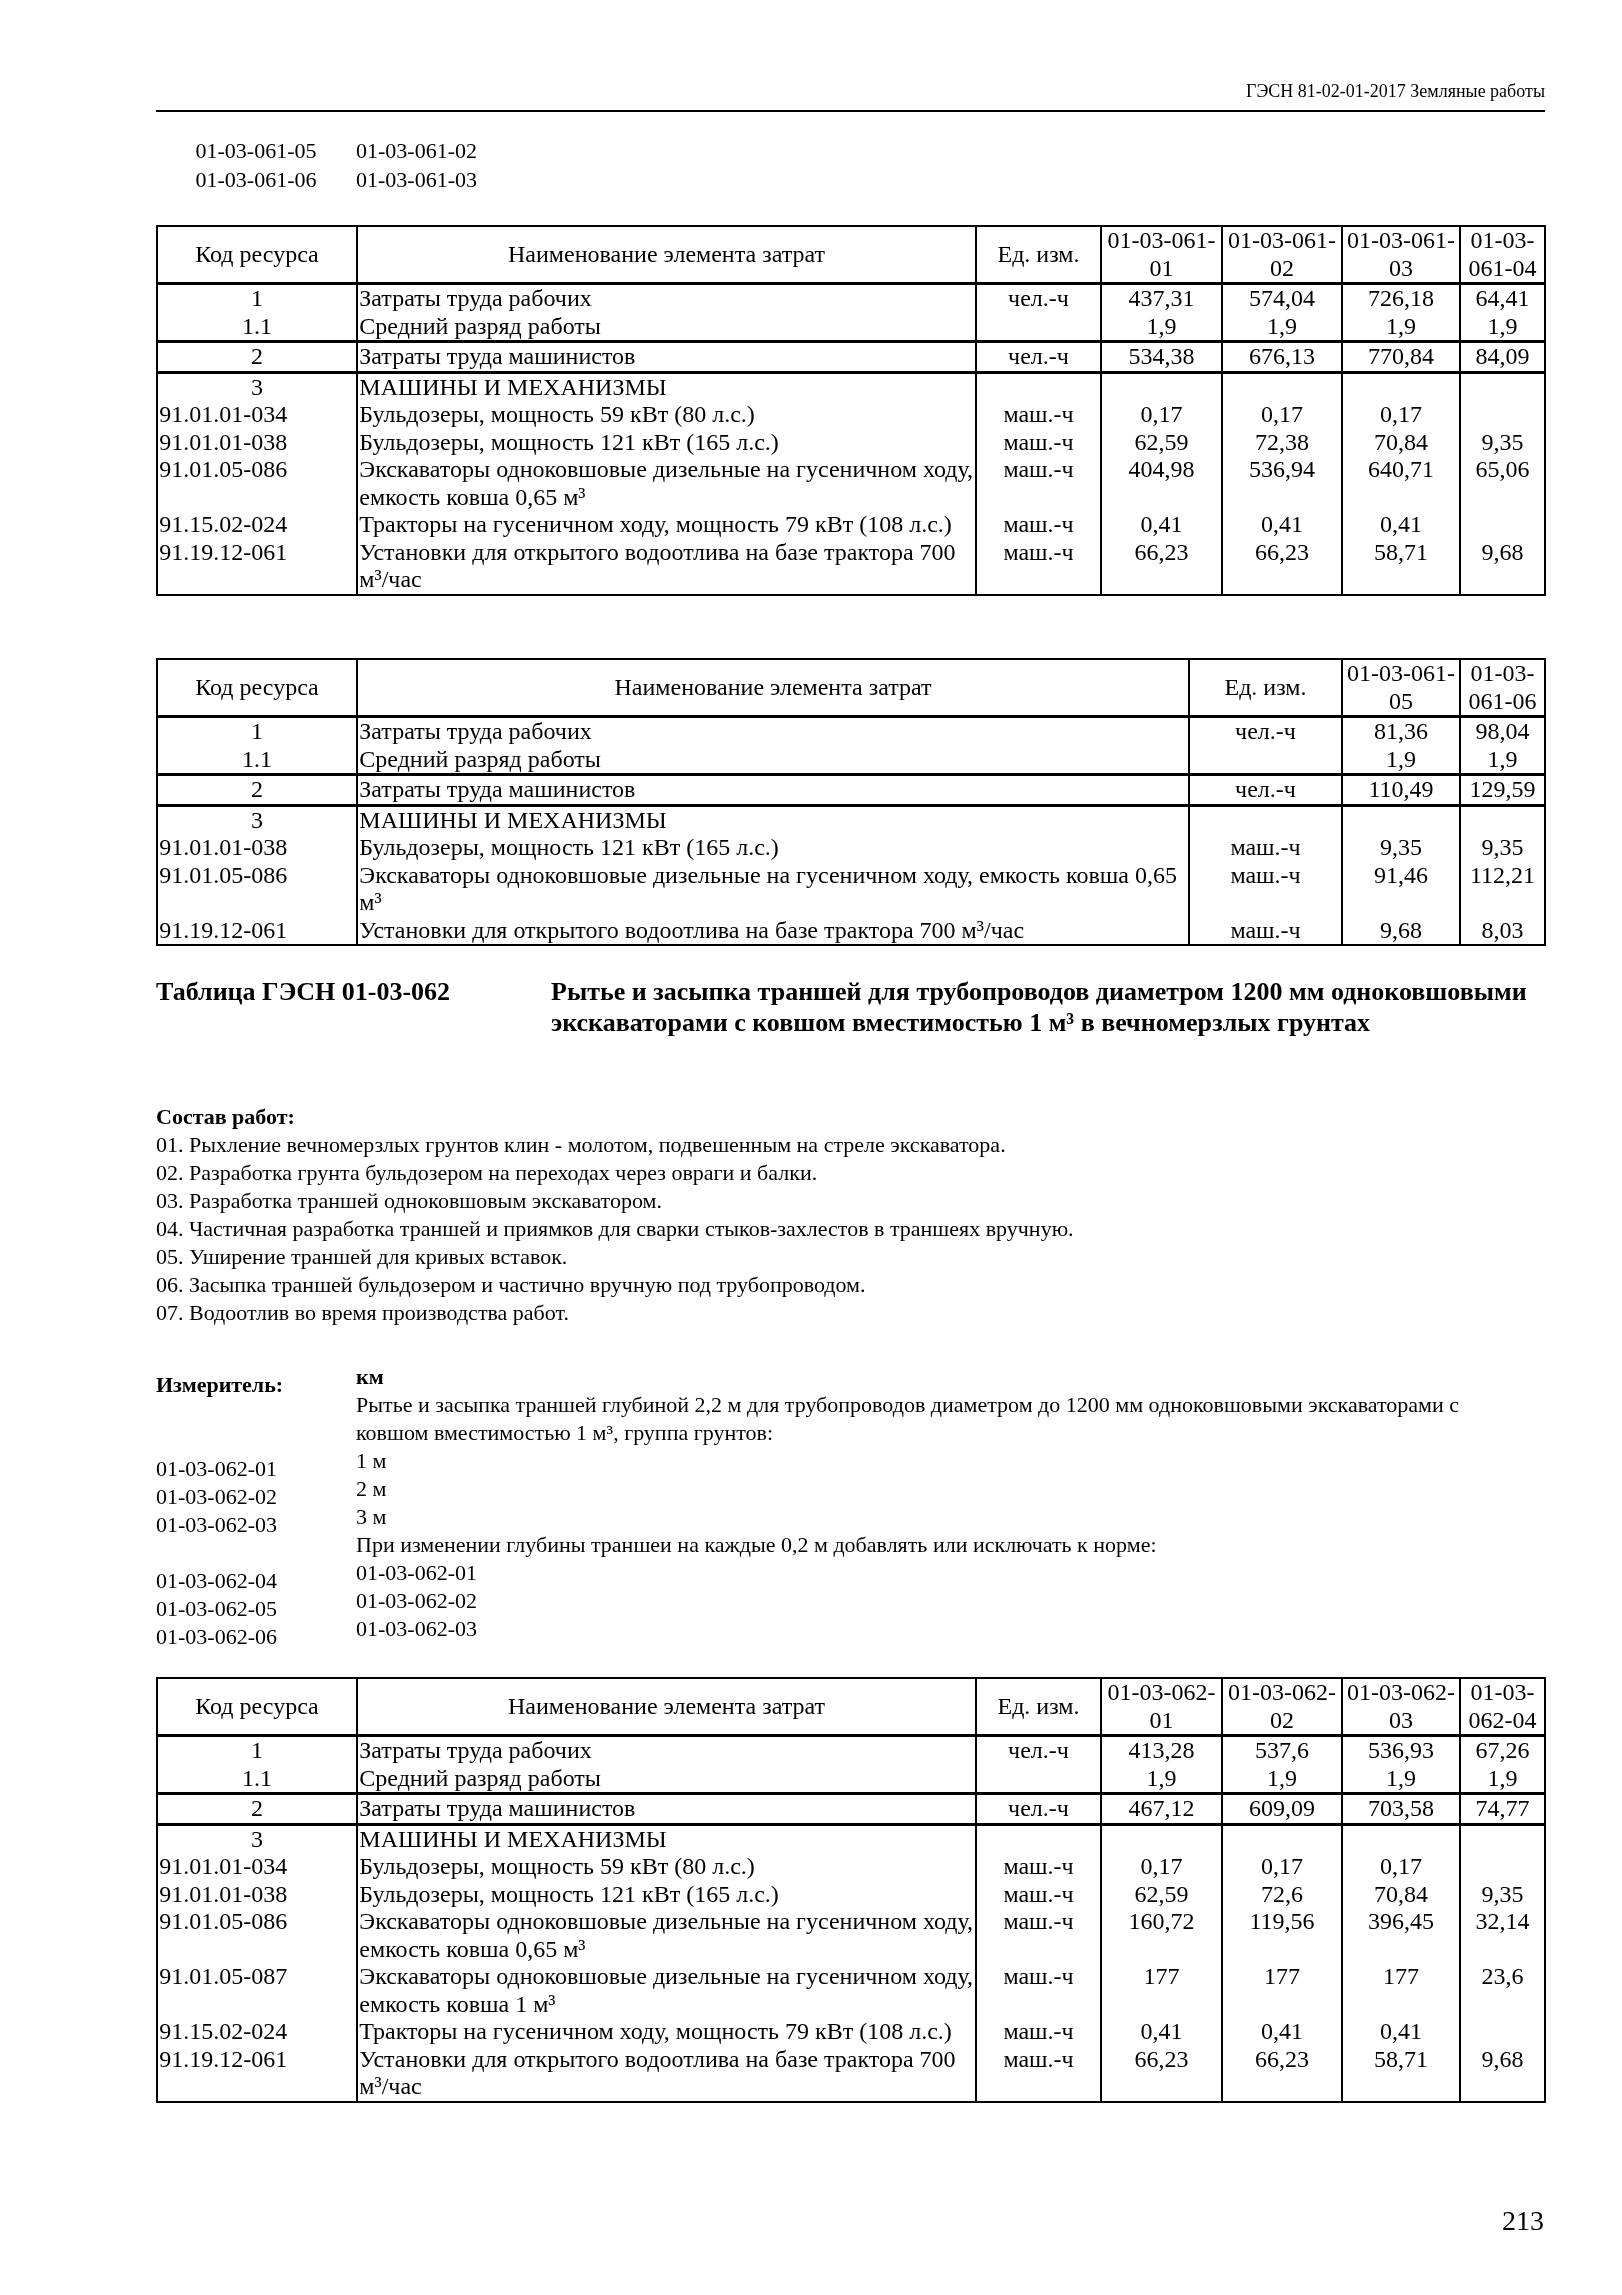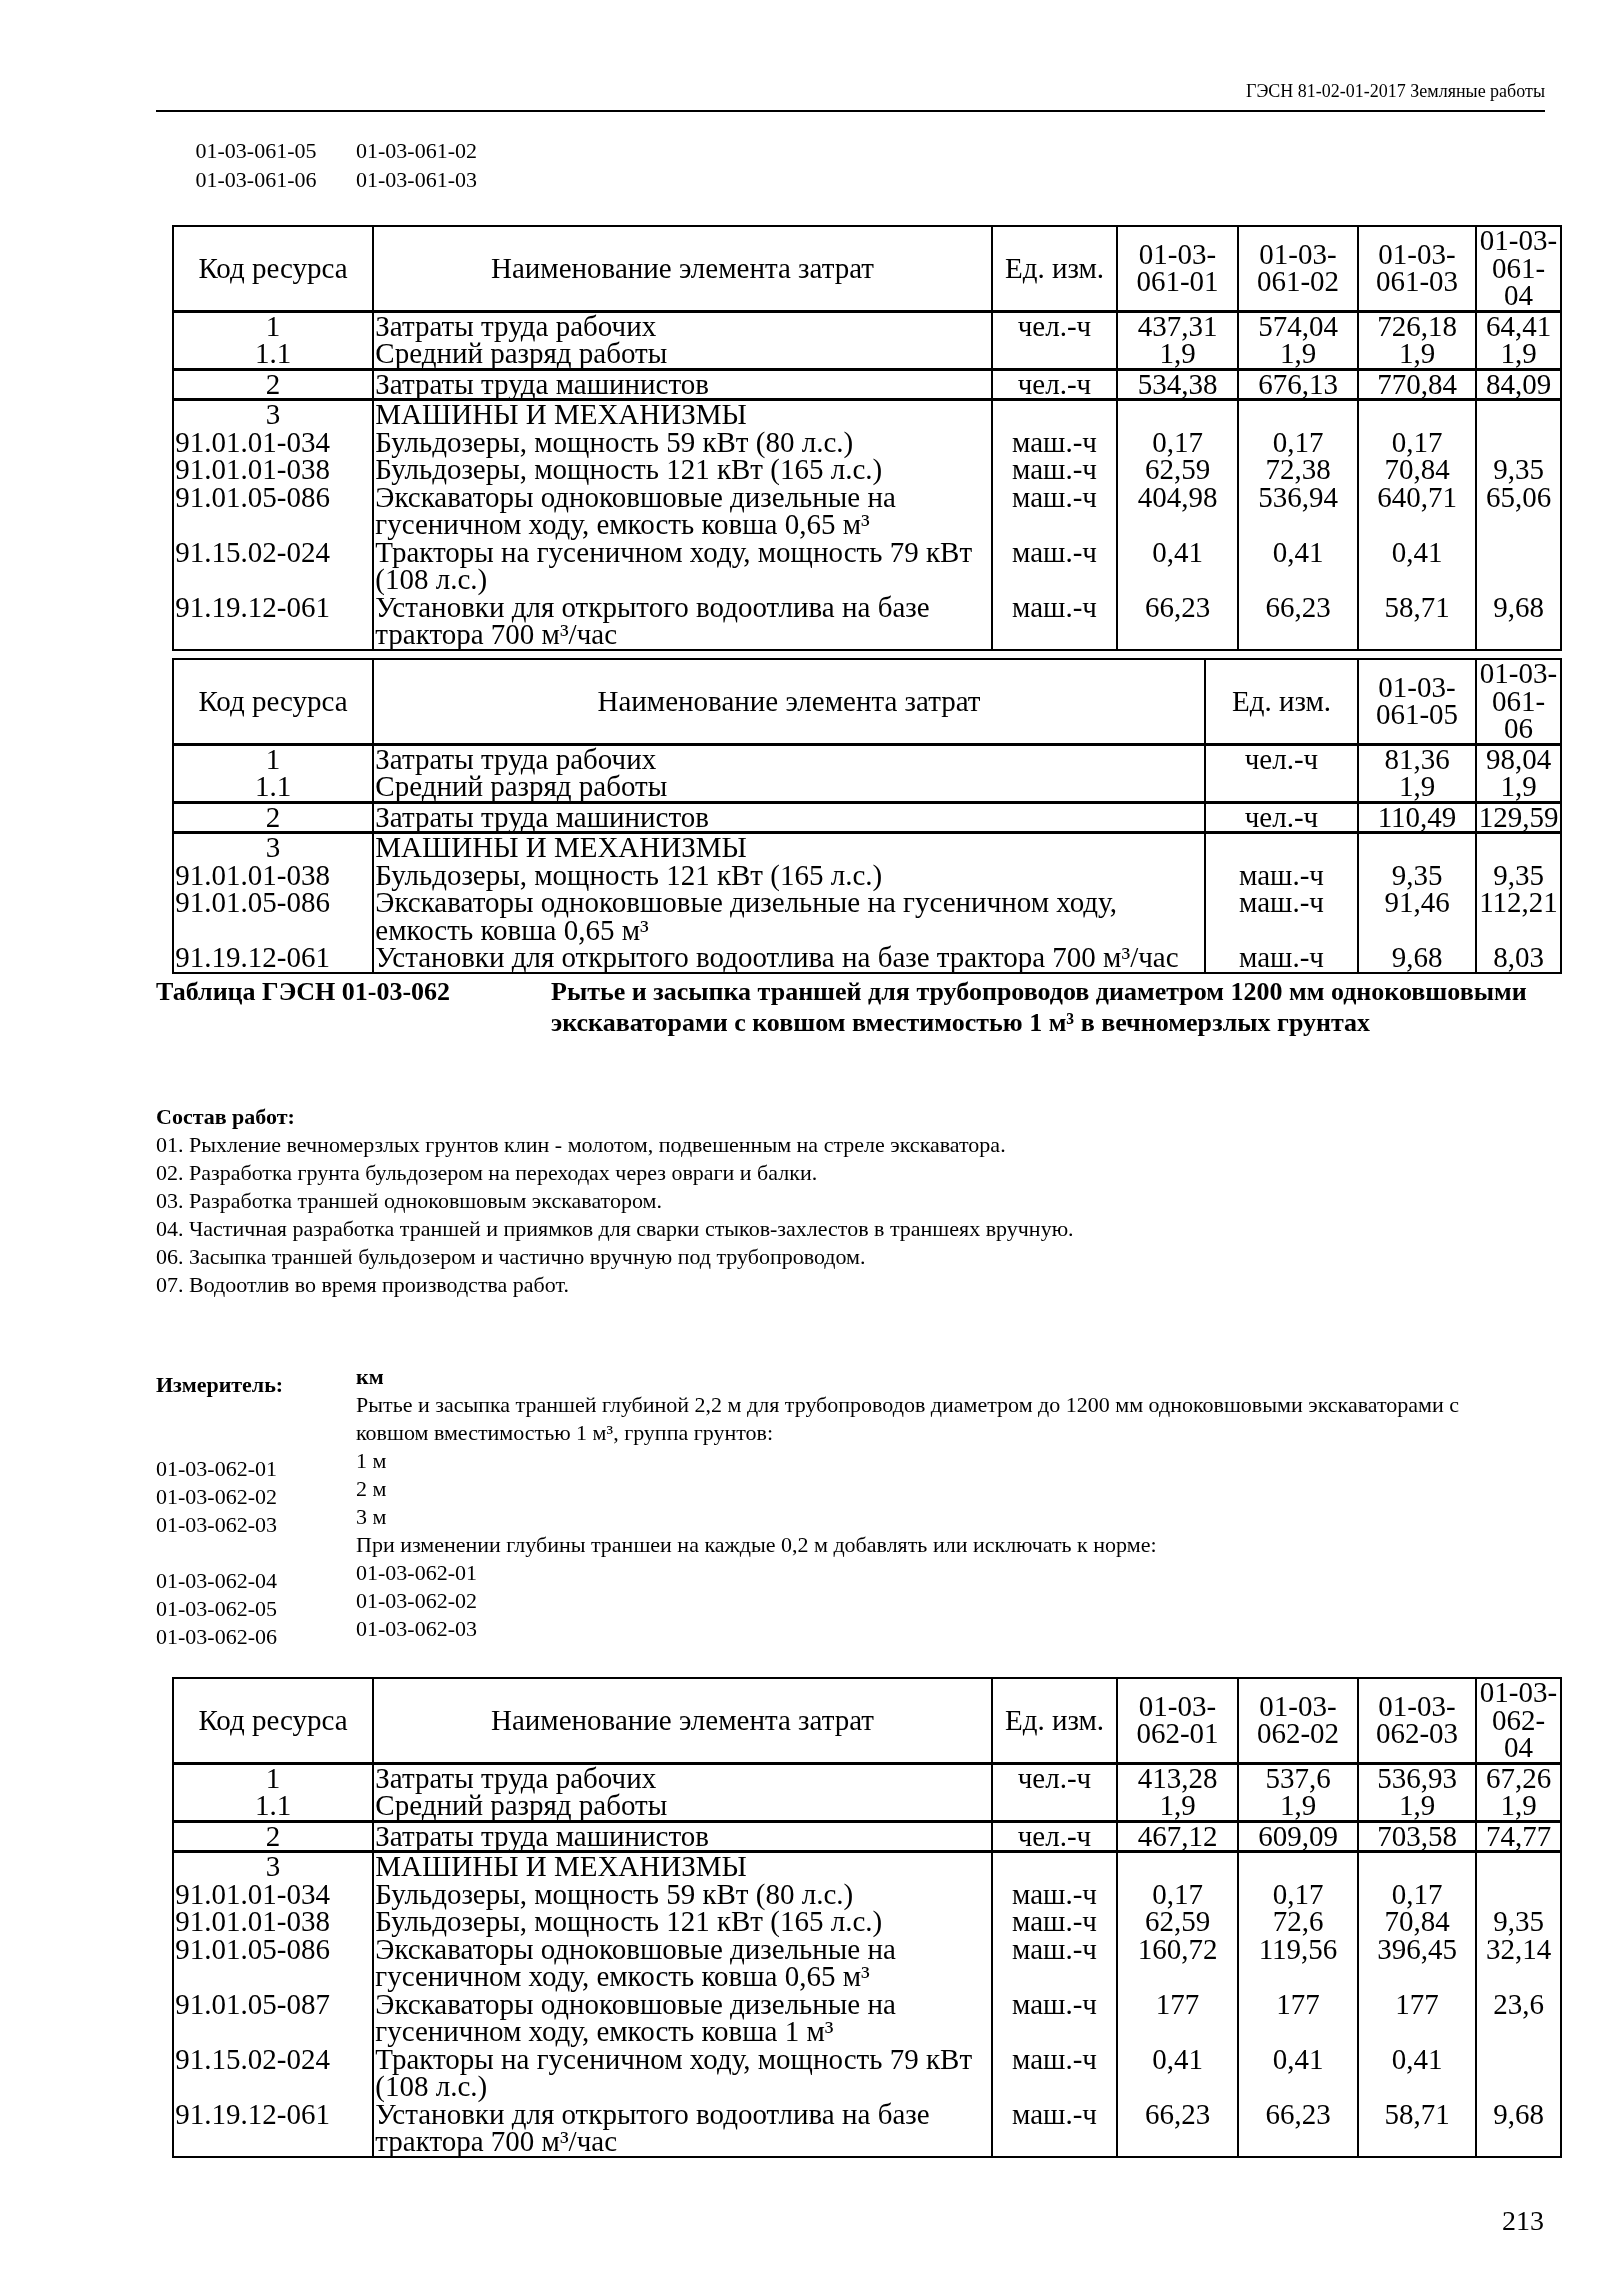--- a/index.html
+++ b/index.html
@@ -4,21 +4,21 @@
 <style>
   html, body { margin:0; padding:0; background:#ffffff; }
   body { width:1623px; height:2295px; position:relative; overflow:hidden;
          font-family:"Liberation Serif","DejaVu Serif",serif; color:#000; font-size:22px; }
   .abs { position:absolute; }
   .running-header { left:156px; width:1389px; top:73px; height:37px; text-align:right;
                     font-size:18px; line-height:37px; border-bottom:2.6px solid #000; }
   .pair-line { left:156px; font-size:22px; line-height:27.5px;text-align:center; }
   .pair-line .k { display:inline-block; width:200px; }
   table.norm { position:absolute; left:156px; width:1389px; border-collapse:collapse; table-layout:fixed;
-               font-size:29px; line-height:27.5px;margin-left:16px; }
+               font-size:24px; line-height:27.5px; }
   table.norm td, table.norm th { border-left:2px solid #000; border-right:2px solid #000; padding:0 1.3px; vertical-align:top; font-weight:normal; }
   table.norm { border:2.6px solid #000; }
   table.norm thead th { border-bottom:3.3px solid #000; text-align:center; vertical-align:middle; height:55px; }
   table.norm tr.sep td { border-bottom:3.3px solid #000; }
   td.code { text-align:left; white-space:nowrap; }
   td.code.center { text-align:center; }
   td.num, td.unit { text-align:center; }
   .b { font-weight:bold; }
   .title-row { left:156px; top:976px; width:1389px; font-weight:bold; font-size:26px; line-height:31px; }
   .title-row .t-code { position:absolute; left:0; top:0; }
@@ -222,20 +222,21 @@
   <span class="t-code">Таблица ГЭСН 01-03-062</span>
   <span class="t-text">Рытье и засыпка траншей для трубопроводов диаметром 1200 мм одноковшовыми экскаваторами с ковшом вместимостью 1 м³ в вечномерзлых грунтах</span>
 </div>
 
 <div class="abs section" style="top:1103px;">
   <div class="b">Состав работ:</div>
   <div>01. Рыхление вечномерзлых грунтов клин - молотом, подвешенным на стреле экскаватора.</div>
   <div>02. Разработка грунта бульдозером на переходах через овраги и балки.</div>
   <div>03. Разработка траншей одноковшовым экскаватором.</div>
   <div>04. Частичная разработка траншей и приямков для сварки стыков-захлестов в траншеях вручную.</div>
+  <div>05. Уширение траншей для кривых вставок.</div>
   <div>06. Засыпка траншей бульдозером и частично вручную под трубопроводом.</div>
   <div>07. Водоотлив во время производства работ.</div>
 </div>
 
 <div class="abs measure" style="top:1363px;">
   <div class="row">
       <span class="k b">Измеритель:</span>
       <div class="v b">км</div>
     </div>
   <div class="row">

